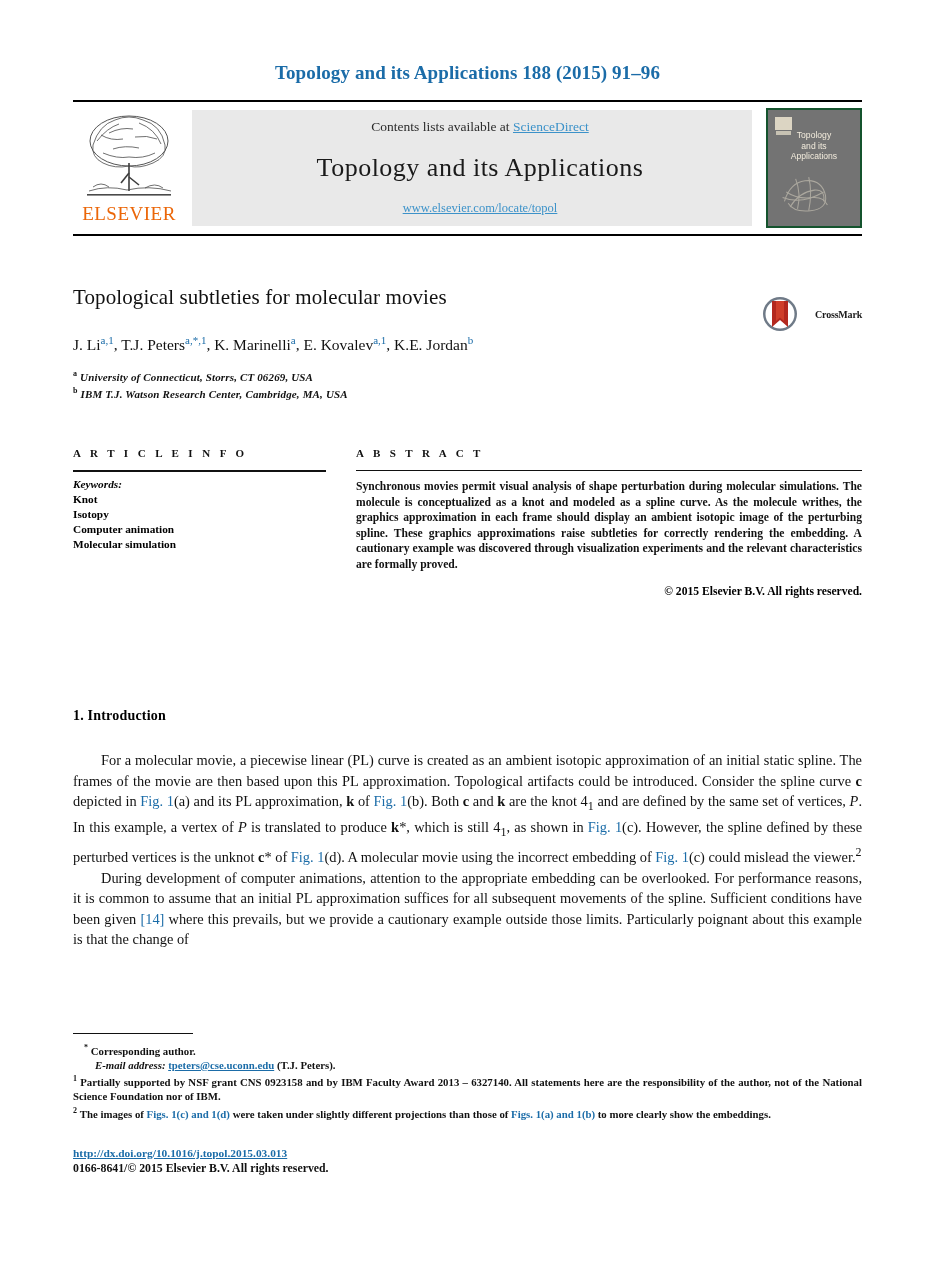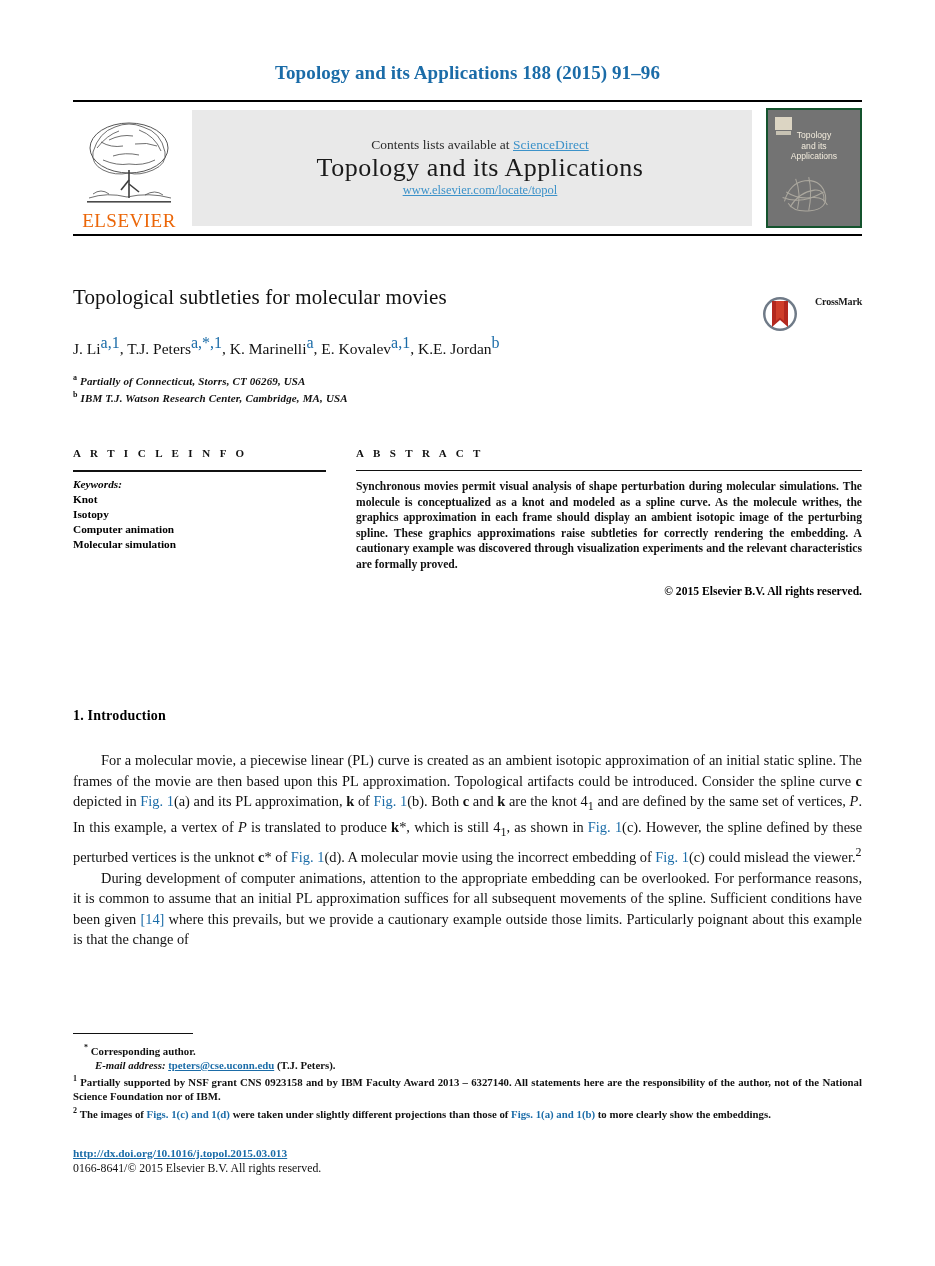--- a/index.html
+++ b/index.html
@@ -48,41 +48,41 @@
     display: flex;
     align-items: stretch;
   }
   .elsevier-logo {
     width: 112px;
     flex: 0 0 112px;
     display: flex;
     flex-direction: column;
     align-items: center;
     justify-content: flex-end;
-    padding-bottom: 4px;
+    padding-bottom: 11px;
     box-sizing: border-box;
   }
   .tree-svg { display:block; }
   .elsevier-word {
     font-family: "Liberation Serif", serif;
     font-size: 19px;
     letter-spacing: .5px;
     color: #eb6608;
     line-height: 1;
     margin-top: 1px;
     font-weight: normal;
   }
   .masthead-center {
     flex: 1 1 auto;
     background: #e9e9e9;
     margin: 8px 0 8px 7px;
     display: flex;
     flex-direction: column;
     align-items: center;
-    justify-content: center;
+    justify-content: space-between;
     padding: 9px 0 10px 16px;
     box-sizing: border-box;
   }
   .contents-line {
     font-size: 13.5px;
     color: #2b2b2b;
   }
   .contents-line .sd-link { color: #3c92c9; }
   .journal-title {
     font-size: 26px;
@@ -146,37 +146,38 @@
     font-weight: normal;
     color: #111;
     margin: 0;
     letter-spacing: .1px;
   }
   .authors {
     margin-top: 24px;
     font-size: 15.5px;
     color: #111;
   }
-  .authors sup { color: #1b6ca8; font-size: 16px; }
+  .authors sup { color: #1b6ca8; font-size: 11px; }
   .affils { margin-top: 13px; }
   .affil {
     font-size: 11px;
     font-style: italic;
     font-weight: bold;
     color: #111;
     line-height: 14px;
     letter-spacing: .15px;
   }
   .affil sup { font-style: normal; font-size: 8px; font-weight: bold; }
 
   .crossmark {
     position: absolute;
     top: 296px;
     right: 73px;
     display: flex;
+    align-items: center;
     gap: 17px;
   }
   .crossmark-label {
     font-size: 10px;
     font-weight: bold;
     color: #1a1a1a;
     letter-spacing: -.2px;
   }
 
   
@@ -280,21 +281,21 @@
     width: 500px;
   }
   .doi {
     font-size: 11.4px;
     font-weight: bold;
     color: #1b6ca8;
     line-height: 15px;
   }
   .issn {
     font-size: 11.8px;
-    font-weight: normal;
+    font-weight: bold;
     color: #111;
     line-height: 15px;
   }
 </style>
 </head>
 <body>
 
 <div class="page">
 
   <div class="running-head">Topology and its Applications 188 (2015) 91–96</div>
@@ -356,21 +357,21 @@
           <path d="M6 36 Q26 44 50 30"></path>
         </g>
       </svg>
     </div>
   </div>
 
   <div class="title-area">
     <h1 class="paper-title">Topological subtleties for molecular movies</h1>
     <div class="authors">J. Li<sup>a,1</sup>, T.J. Peters<sup>a,*,1</sup>, K. Marinelli<sup>a</sup>, E. Kovalev<sup>a,1</sup>, K.E. Jordan<sup>b</sup></div>
     <div class="affils">
-      <div class="affil"><sup>a</sup> <span>Partially of Connecticut, Storrs, CT 06269, USA</span></div>
+      <div class="affil"><sup>a</sup> <span>University of Connecticut, Storrs, CT 06269, USA</span></div>
       <div class="affil"><sup>b</sup> <span>IBM T.J. Watson Research Center, Cambridge, MA, USA</span></div>
     </div>
   </div>
 
   <div class="crossmark">
     <svg width="36" height="36" viewBox="0 0 36 36">
       <circle cx="18" cy="18" r="17" fill="#6f7a87"></circle>
       <circle cx="18" cy="18" r="14.5" fill="#ffffff"></circle>
       <path d="M10 5 h16 v26 l-8 -7 l-8 7 Z" fill="#b3281e"></path>
       <path d="M14 5 h8 v20 l-4 -3.5 l-4 3.5 Z" fill="#d8452f" opacity="0.75"></path>

